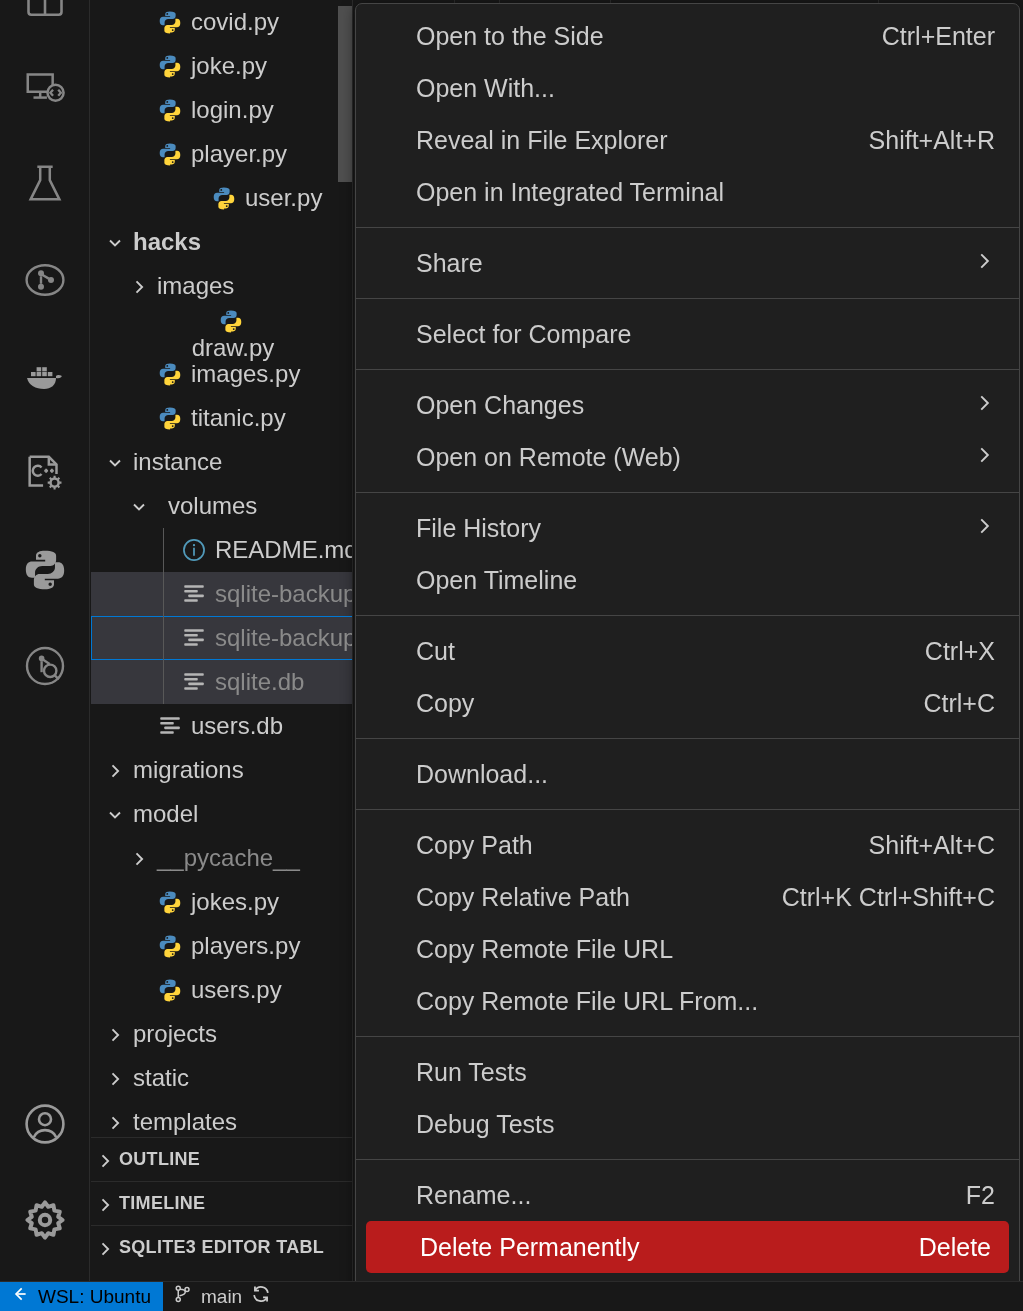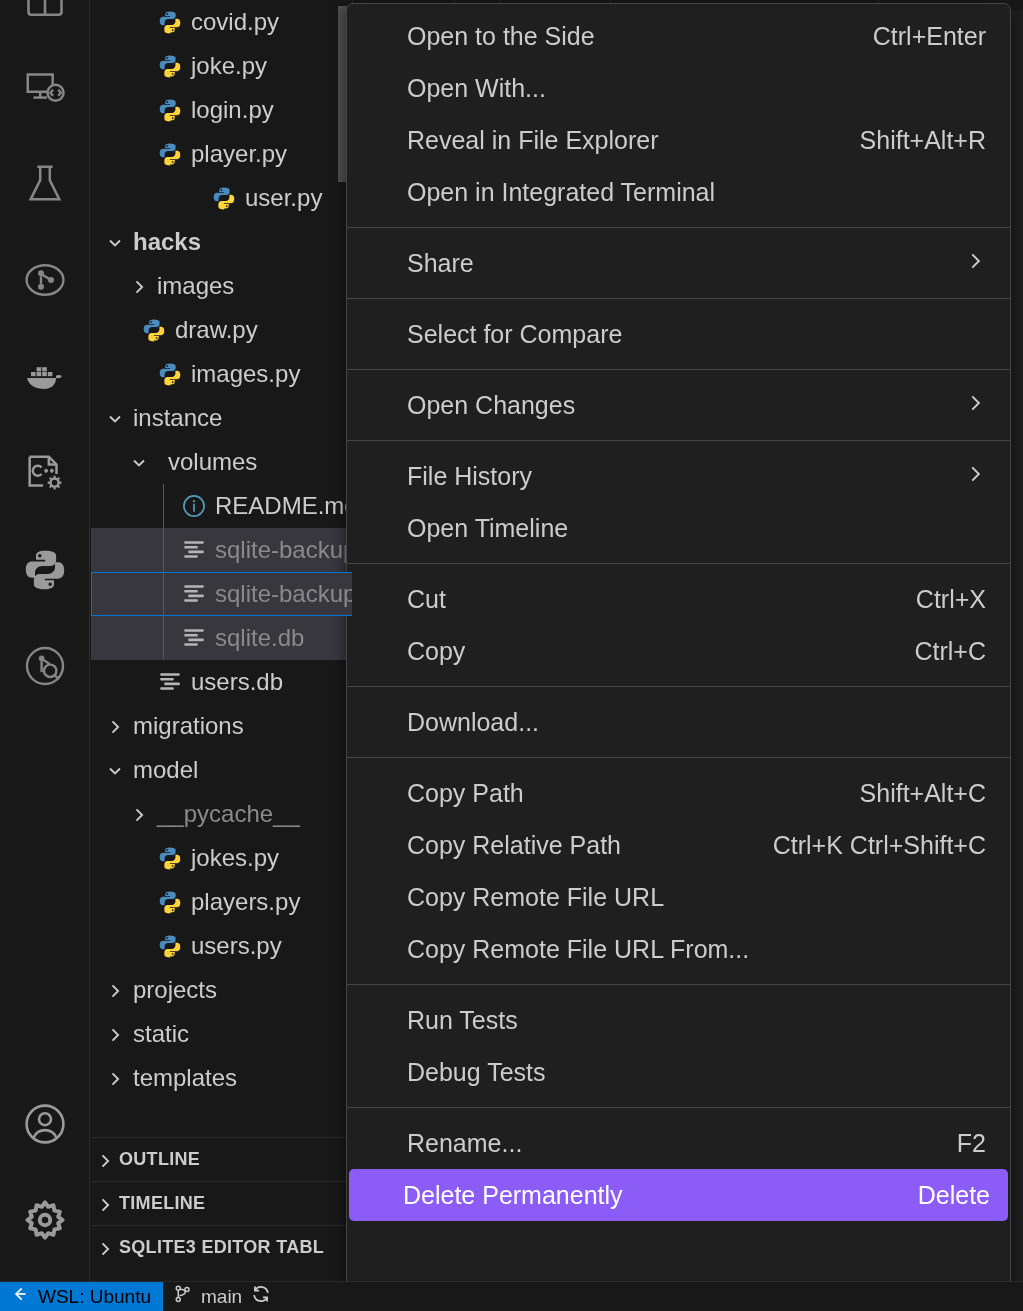--- a/index.html
+++ b/index.html
@@ -74,37 +74,37 @@
     background: #1f1f1f;
   }
   .tabstrip {
     position: absolute; left: 354px; top: 0; right: 0; height: 10px;
     background: #181818;
   }
   .tabsep { position: absolute; top: 0; width: 1px; height: 10px; background: #2b2b2b; }
 
   
   .ctxmenu {
-    position: absolute; left: 346px; top: 3px; width: 665px; height: 1308px;
+    position: absolute; left: 355px; top: 3px; width: 665px; height: 1308px;
     background: #1f1f1f;
     border: 1px solid #454545;
     border-radius: 7px;
     box-shadow: 0 3px 14px rgba(0,0,0,0.55);
     overflow: hidden; padding: 6px 0 0 0;
   }
   .mi {
     position: relative; height: 52px; display: flex; align-items: center;
     padding: 0 22px 0 60px; color: #cccccc; font-size: 25px; white-space: nowrap;
   }
   .mi .mlabel { flex: 1 1 auto; }
   .mi .mkey { color: #cccccc; font-size: 25px; padding-right: 2px; }
   .mi .msub { color: #cccccc; font-size: 25px; padding-right: 2px; }
   .mi.hl {
-    background: #8b5cf6; color: #ffffff;
-    margin: 0 2px; border-radius: 5px; padding-left: 54px; padding-right: 16px;
+    background: #b91c1c; color: #ffffff;
+    margin: 0 10px; border-radius: 5px; padding-left: 54px; padding-right: 16px;
   }
   .mi.hl .mkey { color: #ffffff; }
   .msep { height: 1px; background: #454545; margin: 9px 0; }
 
   
   .statusbar {
     position: absolute; left: 0; bottom: 0; width: 1023px; height: 30px;
     background: #181818; border-top: 1px solid #2b2b2b; display: flex; align-items: center;
   }
   .sb-remote {
@@ -282,39 +282,49 @@
               <path d="M4 6l4 4 4-4"></path>
             </svg></span>
           <span class="label">hacks</span>
         </div>
         <div class="row" style="padding-left: 34px;">
           <span class="twisty"><svg width="20" height="20" viewBox="0 0 16 16" fill="none" stroke="#cccccc" stroke-width="1.5">
               <path d="M6 3.5l4.5 4.5L6 12.5"></path>
             </svg></span>
           <span class="label">images</span>
         </div>
-        <div class="row" style="padding-left: 18px;">
+        <div class="row" style="padding-left: 18px; flex-direction: column;">
           <span class="twisty"></span>
           <span class="ficon">
             <svg class="pyico" viewBox="0 0 24 24">
               <path fill="#4b8bbe" d="M11.9 2.2c-2.4 0-4.3.6-4.3 2.4v1.9h4.5v.7H5.6C3.8 7.2 2.5 8.3 2.5 11s1.2 3.9 3 3.9h1.5v-2.4c0-1.8 1.6-3.2 3.4-3.2h4c1.6 0 2.8-1.3 2.8-2.8V4.6c0-1.6-1.9-2.4-5.3-2.4zM9.5 3.7a.85.85 0 110 1.7.85.85 0 010-1.7z"></path>
               <path fill="#ffd43b" d="M12.1 21.8c2.4 0 4.3-.6 4.3-2.4v-1.9h-4.5v-.7h6.5c1.8 0 3.1-1.1 3.1-3.8s-1.2-3.9-3-3.9h-1.5v2.4c0 1.8-1.6 3.2-3.4 3.2h-4c-1.6 0-2.8 1.3-2.8 2.8v2.6c0 1.6 1.9 2.4 5.3 2.4zm2.4-1.5a.85.85 0 110-1.7.85.85 0 010 1.7z"></path>
             </svg>
           </span>
           <span class="label">draw.py</span>
         </div>
         <div class="row" style="padding-left: 34px;">
           <span class="twisty"></span>
           <span class="ficon">
             <svg class="pyico" viewBox="0 0 24 24">
               <path fill="#4b8bbe" d="M11.9 2.2c-2.4 0-4.3.6-4.3 2.4v1.9h4.5v.7H5.6C3.8 7.2 2.5 8.3 2.5 11s1.2 3.9 3 3.9h1.5v-2.4c0-1.8 1.6-3.2 3.4-3.2h4c1.6 0 2.8-1.3 2.8-2.8V4.6c0-1.6-1.9-2.4-5.3-2.4zM9.5 3.7a.85.85 0 110 1.7.85.85 0 010-1.7z"></path>
               <path fill="#ffd43b" d="M12.1 21.8c2.4 0 4.3-.6 4.3-2.4v-1.9h-4.5v-.7h6.5c1.8 0 3.1-1.1 3.1-3.8s-1.2-3.9-3-3.9h-1.5v2.4c0 1.8-1.6 3.2-3.4 3.2h-4c-1.6 0-2.8 1.3-2.8 2.8v2.6c0 1.6 1.9 2.4 5.3 2.4zm2.4-1.5a.85.85 0 110-1.7.85.85 0 010 1.7z"></path>
             </svg>
           </span>
           <span class="label">images.py</span>
+        </div>
+        <div class="row" style="padding-left: 34px;">
+          <span class="twisty"></span>
+          <span class="ficon">
+            <svg class="pyico" viewBox="0 0 24 24">
+              <path fill="#4b8bbe" d="M11.9 2.2c-2.4 0-4.3.6-4.3 2.4v1.9h4.5v.7H5.6C3.8 7.2 2.5 8.3 2.5 11s1.2 3.9 3 3.9h1.5v-2.4c0-1.8 1.6-3.2 3.4-3.2h4c1.6 0 2.8-1.3 2.8-2.8V4.6c0-1.6-1.9-2.4-5.3-2.4zM9.5 3.7a.85.85 0 110 1.7.85.85 0 010-1.7z"></path>
+              <path fill="#ffd43b" d="M12.1 21.8c2.4 0 4.3-.6 4.3-2.4v-1.9h-4.5v-.7h6.5c1.8 0 3.1-1.1 3.1-3.8s-1.2-3.9-3-3.9h-1.5v2.4c0 1.8-1.6 3.2-3.4 3.2h-4c-1.6 0-2.8 1.3-2.8 2.8v2.6c0 1.6 1.9 2.4 5.3 2.4zm2.4-1.5a.85.85 0 110-1.7.85.85 0 010 1.7z"></path>
+            </svg>
+          </span>
+          <span class="label">titanic.py</span>
         </div>
         <div class="row" style="padding-left: 10px;">
           <span class="twisty"><svg width="20" height="20" viewBox="0 0 16 16" fill="none" stroke="#cccccc" stroke-width="1.5">
               <path d="M4 6l4 4 4-4"></path>
             </svg></span>
           <span class="label">instance</span>
         </div>
         <div class="row" style="padding-left: 34px; gap: 11px;">
           <span class="twisty"><svg width="20" height="20" viewBox="0 0 16 16" fill="none" stroke="#cccccc" stroke-width="1.5">
               <path d="M4 6l4 4 4-4"></path>
@@ -504,20 +514,26 @@
             <path d="M6 3.2l4.8 4.8L6 12.8"></path>
           </svg></span>
       </div>
       <div class="msep"></div>
       <div class="mi">
         <span class="mlabel">Select for Compare</span>
       </div>
       <div class="msep"></div>
       <div class="mi">
         <span class="mlabel">Open Changes</span>
+        <span class="msub"><svg width="22" height="22" viewBox="0 0 16 16" fill="none" stroke="#cccccc" stroke-width="1.4">
+            <path d="M6 3.2l4.8 4.8L6 12.8"></path>
+          </svg></span>
+      </div>
+      <div class="mi">
+        <span class="mlabel">Open on Remote (Web)</span>
         <span class="msub"><svg width="22" height="22" viewBox="0 0 16 16" fill="none" stroke="#cccccc" stroke-width="1.4">
             <path d="M6 3.2l4.8 4.8L6 12.8"></path>
           </svg></span>
       </div>
       <div class="msep"></div>
       <div class="mi">
         <span class="mlabel">File History</span>
         <span class="msub"><svg width="22" height="22" viewBox="0 0 16 16" fill="none" stroke="#cccccc" stroke-width="1.4">
             <path d="M6 3.2l4.8 4.8L6 12.8"></path>
           </svg></span>

